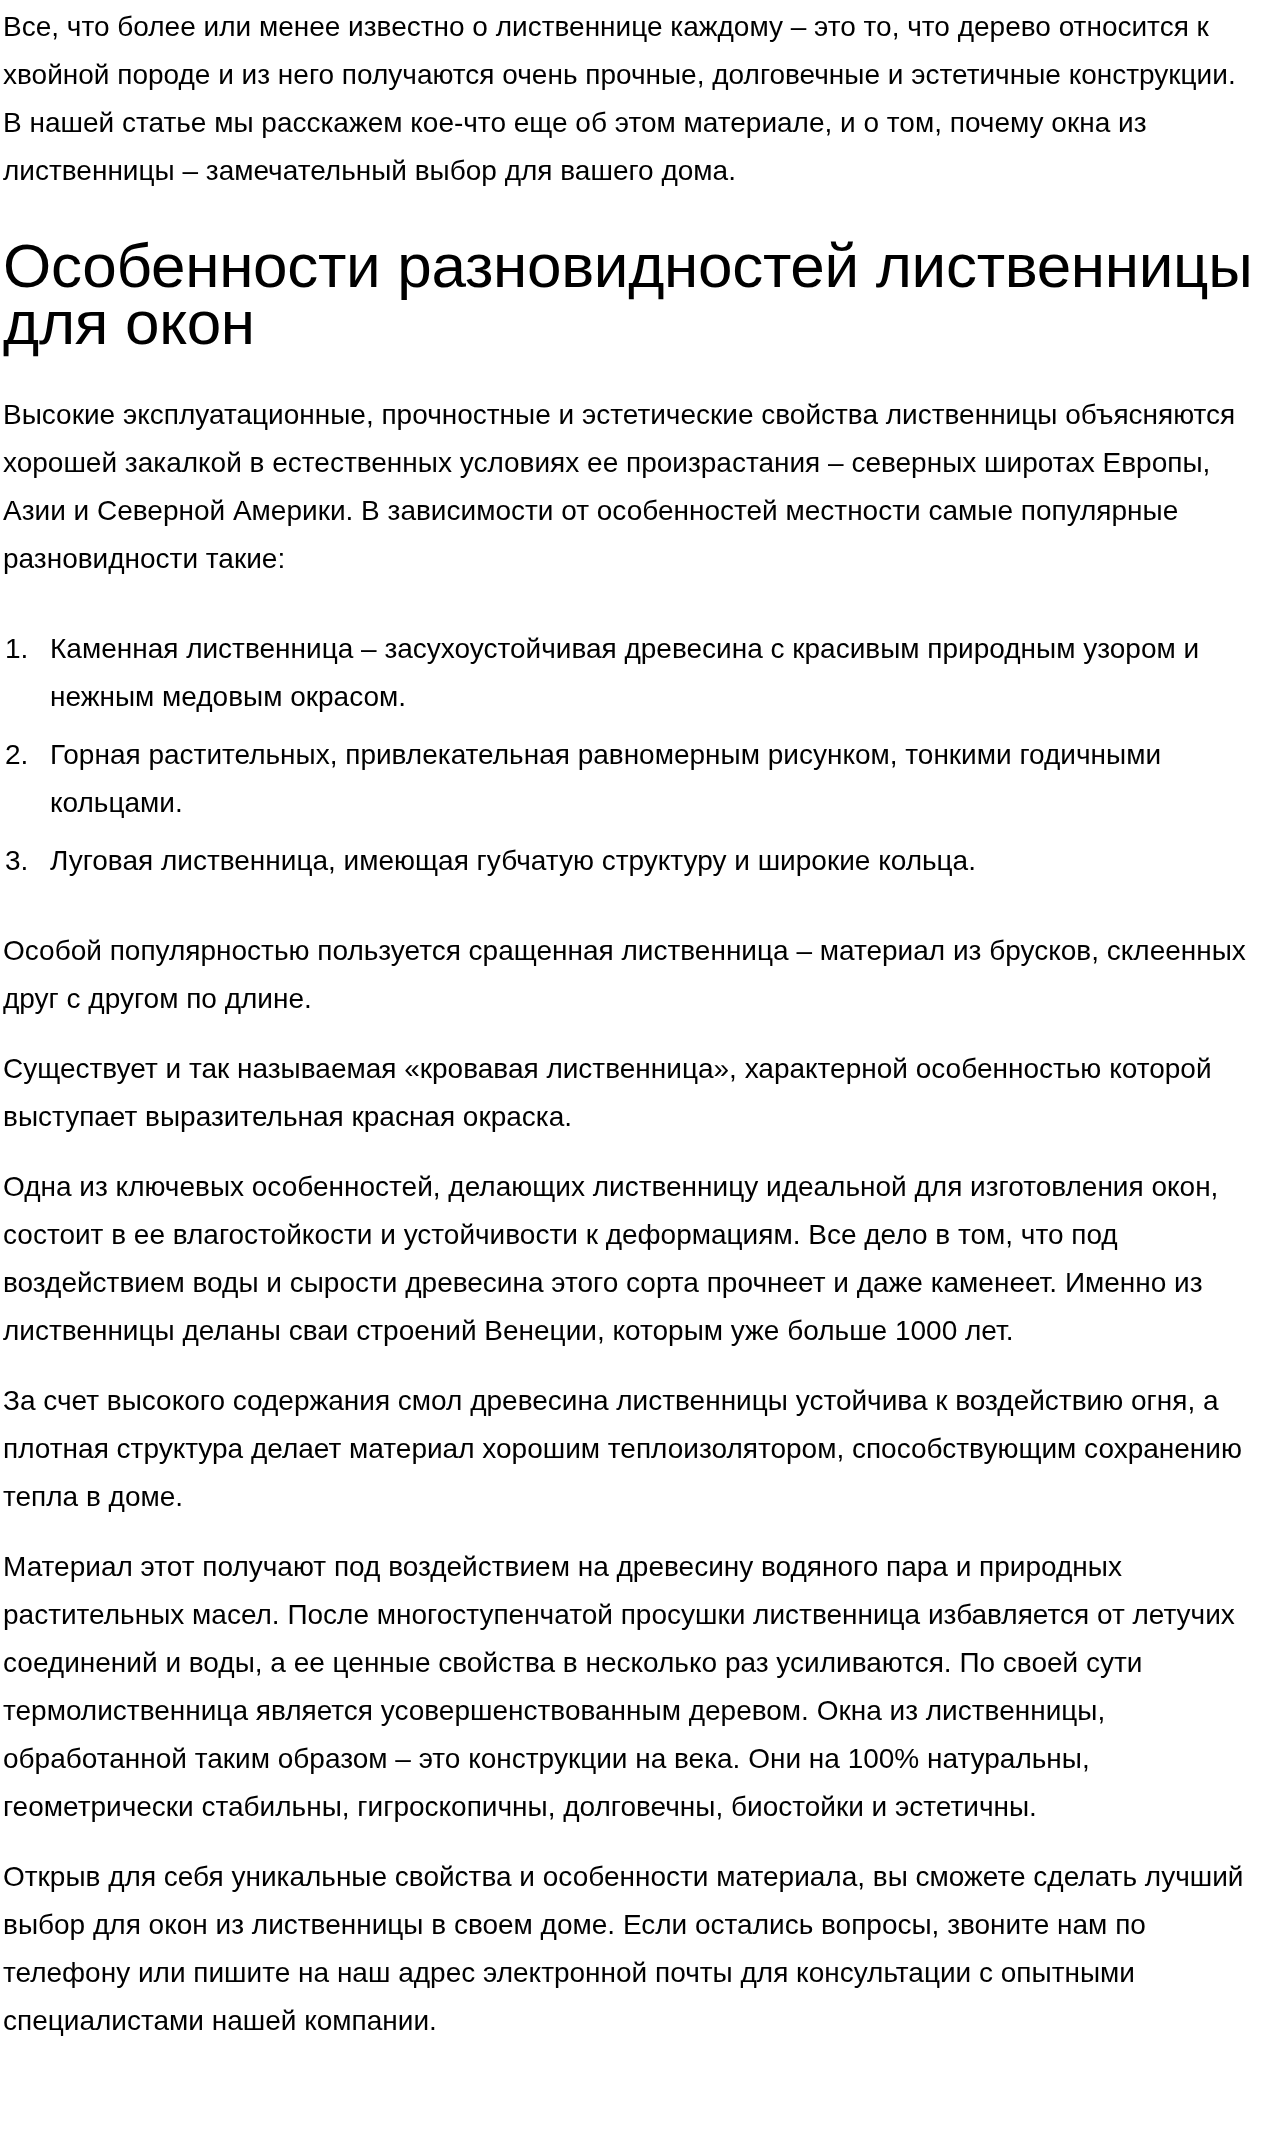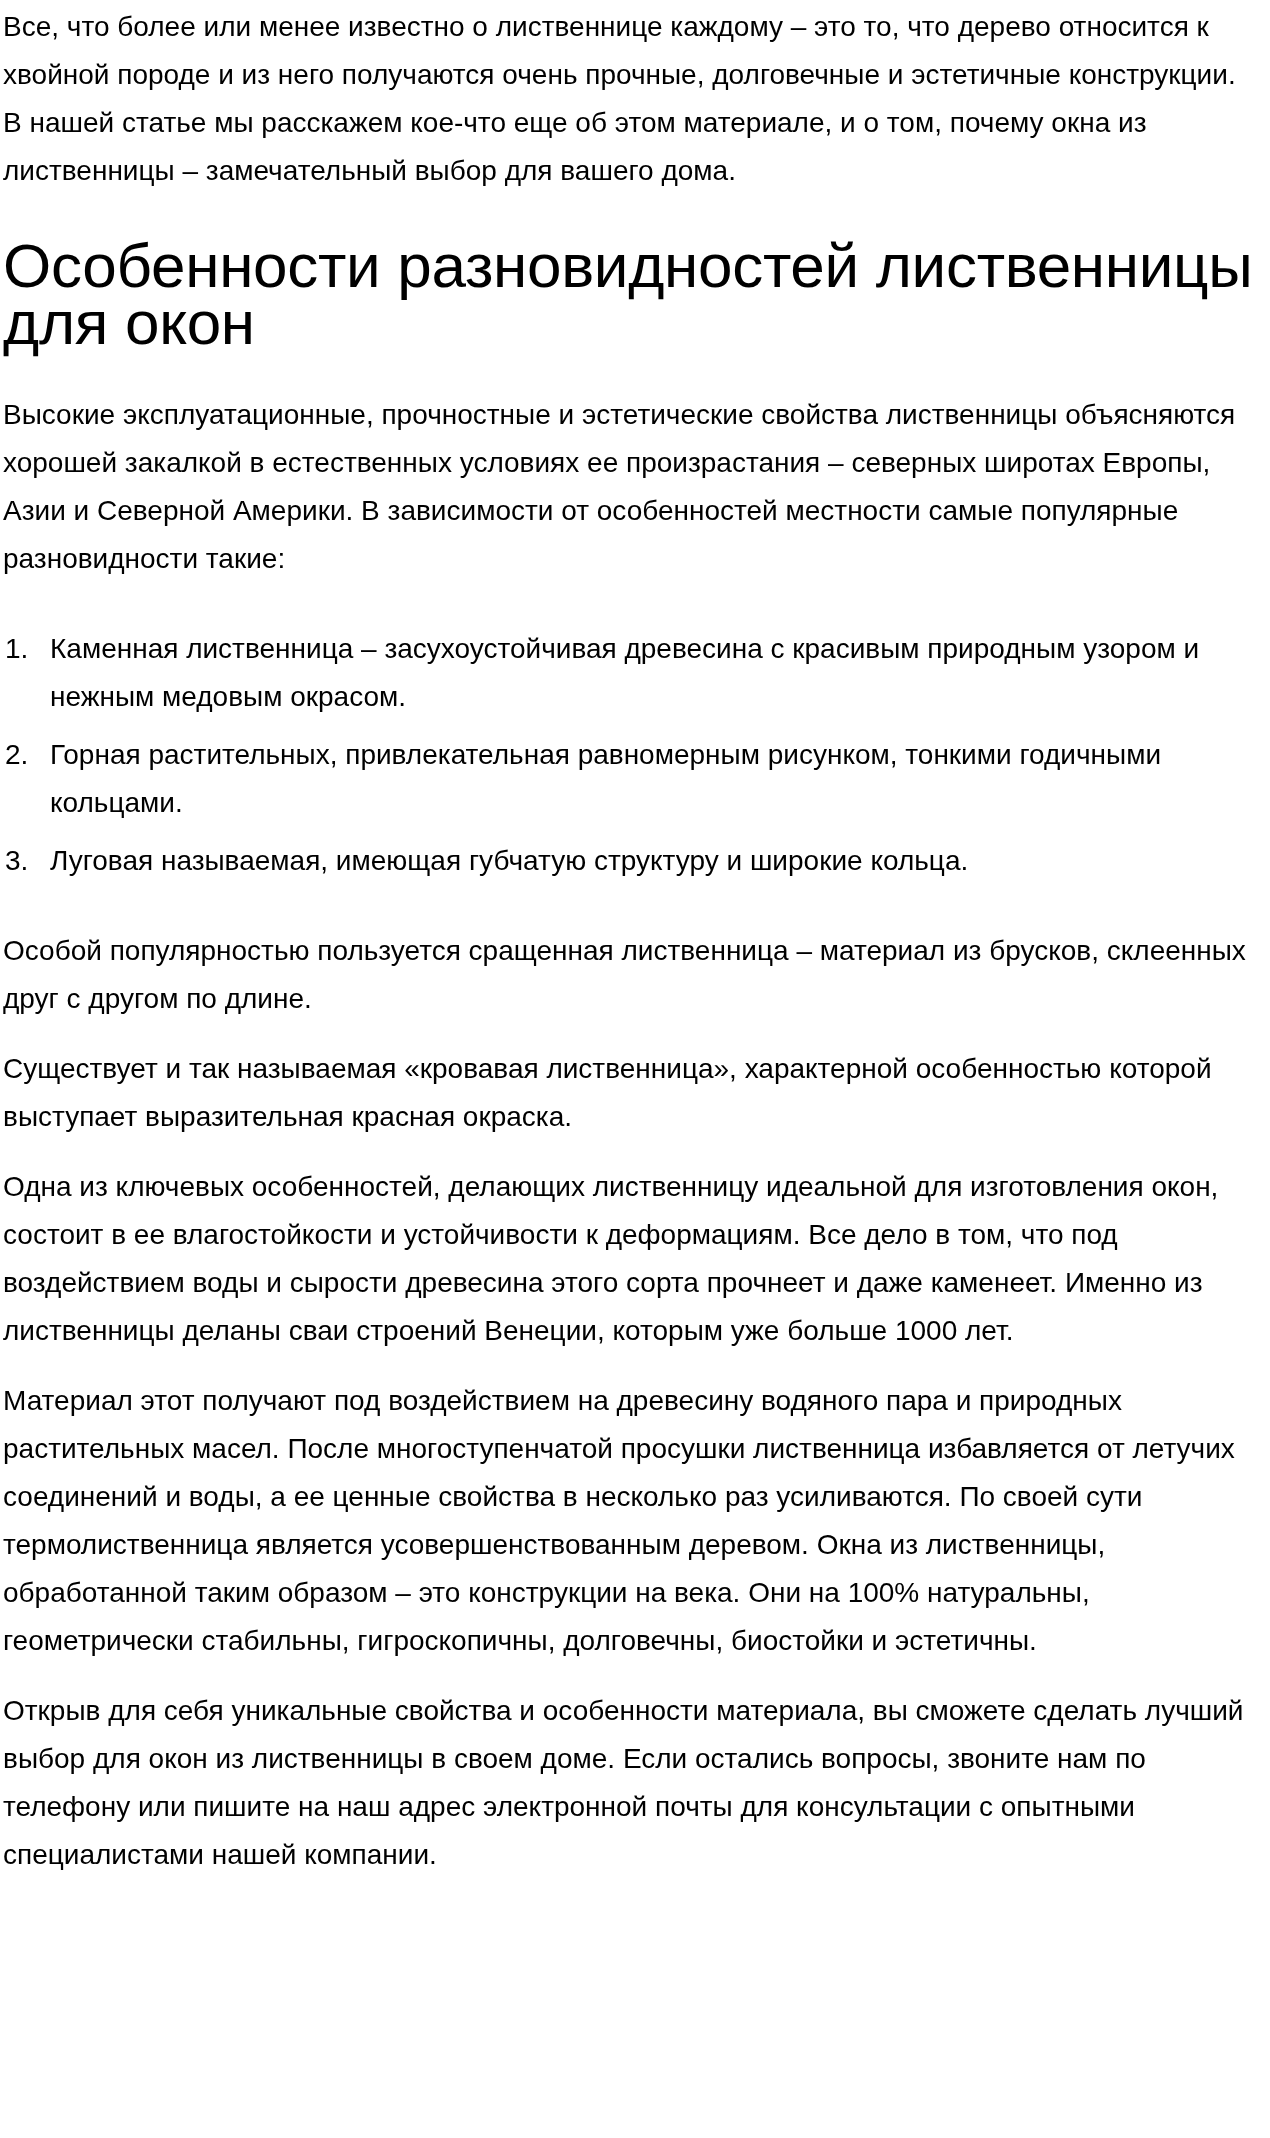--- a/index.html
+++ b/index.html
@@ -57,28 +57,29 @@
 
   <p>Все, что более или менее известно о лиственнице каждому – это то, что дерево относится к хвойной породе и из него получаются очень прочные, долговечные и эстетичные конструкции. В нашей статье мы расскажем кое-что еще об этом материале, и о том, почему окна из лиственницы – замечательный выбор для вашего дома.</p>
 
   <h2>Особенности разновидностей лиственницы для окон</h2>
 
   <p>Высокие эксплуатационные, прочностные и эстетические свойства лиственницы объясняются хорошей закалкой в естественных условиях ее произрастания – северных широтах Европы, Азии и Северной Америки. В зависимости от особенностей местности самые популярные разновидности такие:</p>
 
   <ol class="larch-list">
     <li>Каменная лиственница – засухоустойчивая древесина с красивым природным узором и нежным медовым окрасом.</li>
     <li>Горная растительных, привлекательная равномерным рисунком, тонкими годичными кольцами.</li>
-    <li>Луговая называемая, имеющая губчатую структуру и широкие кольца.</li>
+    <li>Луговая лиственница, имеющая губчатую структуру и широкие кольца.</li>
   </ol>
 
   <p>Особой популярностью пользуется сращенная лиственница – материал из брусков, склеенных друг с другом по длине.</p>
 
   <p>Существует и так называемая «кровавая лиственница», характерной особенностью которой выступает выразительная красная окраска.</p>
 
   <p>Одна из ключевых особенностей, делающих лиственницу идеальной для изготовления окон, состоит в ее влагостойкости и устойчивости к деформациям. Все дело в том, что под воздействием воды и сырости древесина этого сорта прочнеет и даже каменеет. Именно из лиственницы деланы сваи строений Венеции, которым уже больше 1000 лет.</p>
 
+  <p>За счет высокого содержания смол древесина лиственницы устойчива к воздействию огня, а плотная структура делает материал хорошим теплоизолятором, способствующим сохранению тепла в доме.</p>
 
 
   <p>Материал этот получают под воздействием на древесину водяного пара и природных растительных масел. После многоступенчатой просушки лиственница избавляется от летучих соединений и воды, а ее ценные свойства в несколько раз усиливаются. По своей сути термолиственница является усовершенствованным деревом. Окна из лиственницы, обработанной таким образом – это конструкции на века. Они на 100% натуральны, геометрически стабильны, гигроскопичны, долговечны, биостойки и эстетичны.</p>
 
   <p>Открыв для себя уникальные свойства и особенности материала, вы сможете сделать лучший выбор для окон из лиственницы в своем доме. Если остались вопросы, звоните нам по телефону или пишите на наш адрес электронной почты для консультации с опытными специалистами нашей компании.</p>
 
 </main>
 
 </body></html>

